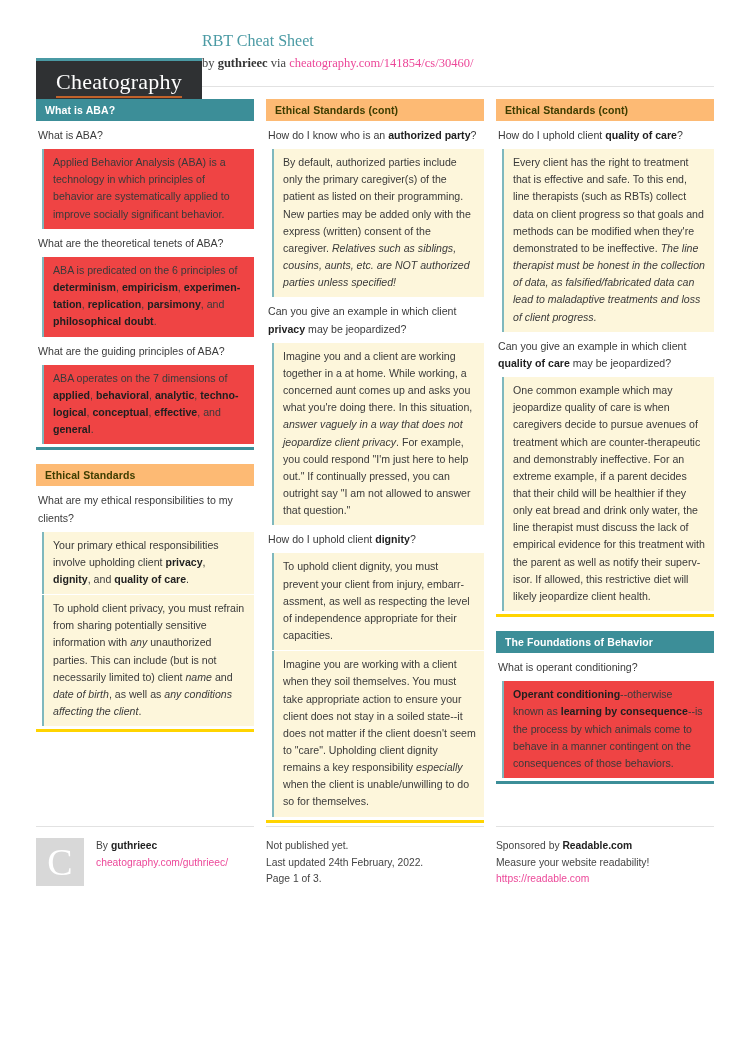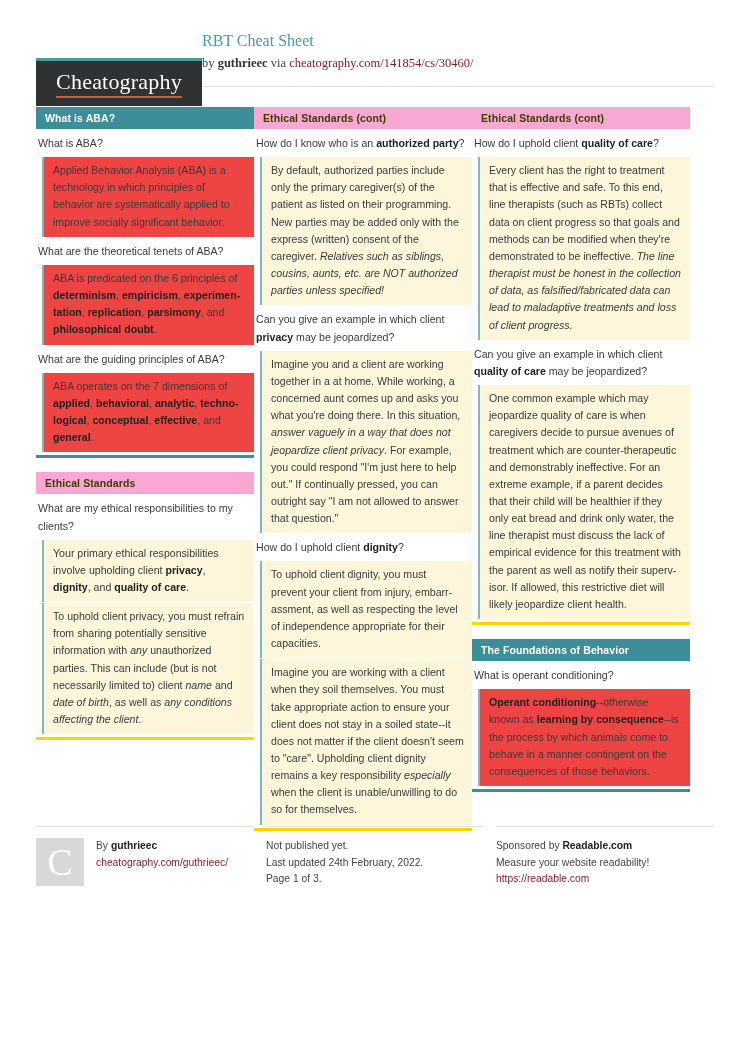--- a/index.html
+++ b/index.html
@@ -23,36 +23,36 @@
     margin-top:28px;
   }
   .logo-text {
     color:#ffffff; font-family:"Liberation Serif", serif;
     font-size:22px; letter-spacing:.2px;
     border-bottom:2px solid #c0622b; padding-bottom:1px;
   }
   .title-block { padding-top:1px; font-family:"Liberation Serif", serif; }
   .sheet-title { font-size:16px; color:#4a9aa4; line-height:1.3; }
   .byline { font-size:12.5px; color:#444; line-height:1.5; margin-top:2px; }
-  .byline a, .link { color:#7f1d1d; text-decoration:none; }
+  .byline a, .link { color:#ec4899; text-decoration:none; }
   .byline b { color:#333; font-weight:bold; }
   .header-rule { border-bottom:1px solid #e2e2e2; margin:8px 0 0 0; }
 
   
-  .columns { display:flex; gap:0; margin-top:20px; align-items:flex-start; }
+  .columns { display:flex; gap:12px; margin-top:12px; align-items:flex-start; }
   .col { width:218px; flex:0 0 218px; }
 
   
   .section { margin-bottom:14px; }
   .sec-head {
     font-size:10.5px; font-weight:bold; color:#ffffff;
     padding:5px 8px 5px 9px; letter-spacing:.1px;
   }
   .sec-head.teal   { background:#3c8e98; }
-  .sec-head.yellow { background:#f9a8d4; color:#3d3d00; }
+  .sec-head.yellow { background:#fdba74; color:#3d3d00; }
   .sec-body { padding-top:1px; }
   .sec-foot { height:3px; margin-top:3px; }
   .sec-foot.teal   { background:#3c8e98; }
   .sec-foot.yellow { background:#ffd400; }
 
   .q {
     font-size:10.6px; line-height:1.62; color:#3a3a3a;
     padding:5px 6px 5px 2px;
   }
   .q b { font-weight:bold; color:#1f1f1f; }

